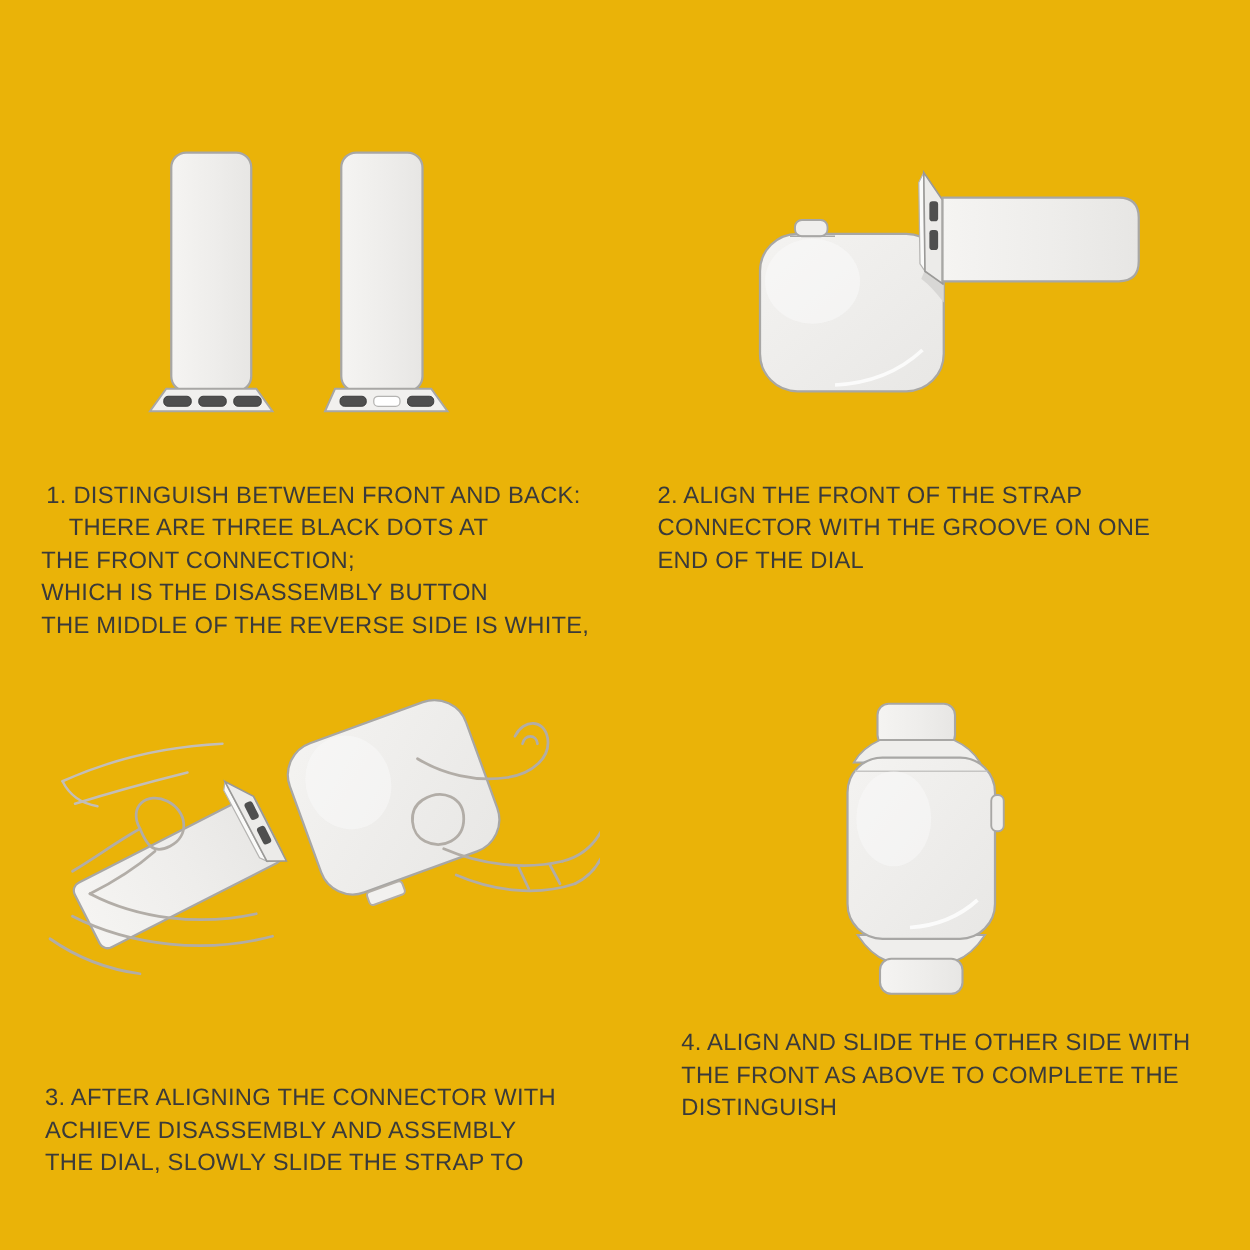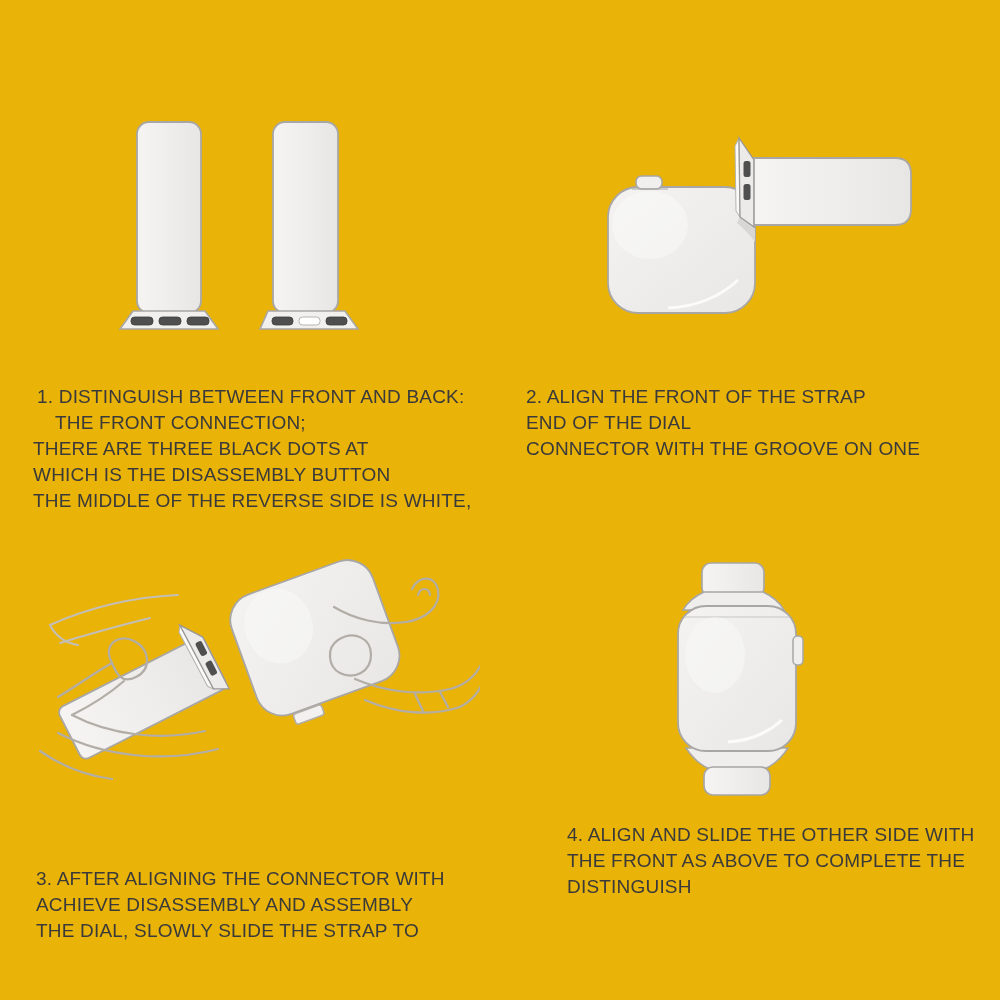--- a/index.html
+++ b/index.html
@@ -11,21 +11,21 @@
     position:absolute;color:#3a3a3a;font-size:19px;line-height:26px;
     letter-spacing:0.2px;white-space:nowrap;
   }
   .caption .ln{display:block;}
   
   #cap1{left:33px;top:384px;}
   #cap1 .ln:nth-child(1){margin-left:4px;}
   #cap1 .ln:nth-child(2){margin-left:22px;}
   #cap2{left:526px;top:384px;}
   #cap3{left:36px;top:822px;margin-top:44px;}
-  #cap4{left:567px;top:822px;}
+  #cap4{left:545px;top:822px;}
   .illus{position:absolute;}
   #il1{left:100px;top:100px;}
   #il2{left:580px;top:130px;}
   #il3{left:20px;top:545px;}
   #il4{left:660px;top:540px;}
 </style>
 </head>
 <body>
 
 <div class="canvas">
@@ -148,30 +148,30 @@
       <line x1="24" y1="77" x2="130" y2="77" stroke="#c6c5c3" stroke-width="1.2"></line>
       <ellipse cx="55" cy="115" rx="30" ry="38" fill="#fafaf9" opacity="0.5"></ellipse>
       <path d="M122 180 Q100 200 68 202" stroke="#ffffff" stroke-width="3" fill="none" opacity="0.8"></path>
     </g>
 
     <rect x="133" y="96" width="10" height="29" rx="4.5" fill="#efeeec" stroke="#a8a7a5" stroke-width="1.5"></rect>
   </svg>
 
   <div id="cap1" class="caption">
     <span class="ln">1. DISTINGUISH BETWEEN FRONT AND BACK:</span>
+    <span class="ln">THERE ARE THREE BLACK DOTS AT</span>
     <span class="ln">THE FRONT CONNECTION;</span>
-    <span class="ln">THERE ARE THREE BLACK DOTS AT</span>
     <span class="ln">WHICH IS THE DISASSEMBLY BUTTON</span>
     <span class="ln">THE MIDDLE OF THE REVERSE SIDE IS WHITE,</span>
   </div>
 
   <div id="cap2" class="caption">
     <span class="ln">2. ALIGN THE FRONT OF THE STRAP</span>
+    <span class="ln">CONNECTOR WITH THE GROOVE ON ONE</span>
     <span class="ln">END OF THE DIAL</span>
-    <span class="ln">CONNECTOR WITH THE GROOVE ON ONE</span>
   </div>
 
   <div id="cap3" class="caption">
     <span class="ln">3. AFTER ALIGNING THE CONNECTOR WITH</span>
     <span class="ln">ACHIEVE DISASSEMBLY AND ASSEMBLY</span>
     <span class="ln">THE DIAL, SLOWLY SLIDE THE STRAP TO</span>
   </div>
 
   <div id="cap4" class="caption">
     <span class="ln">4. ALIGN AND SLIDE THE OTHER SIDE WITH</span>

